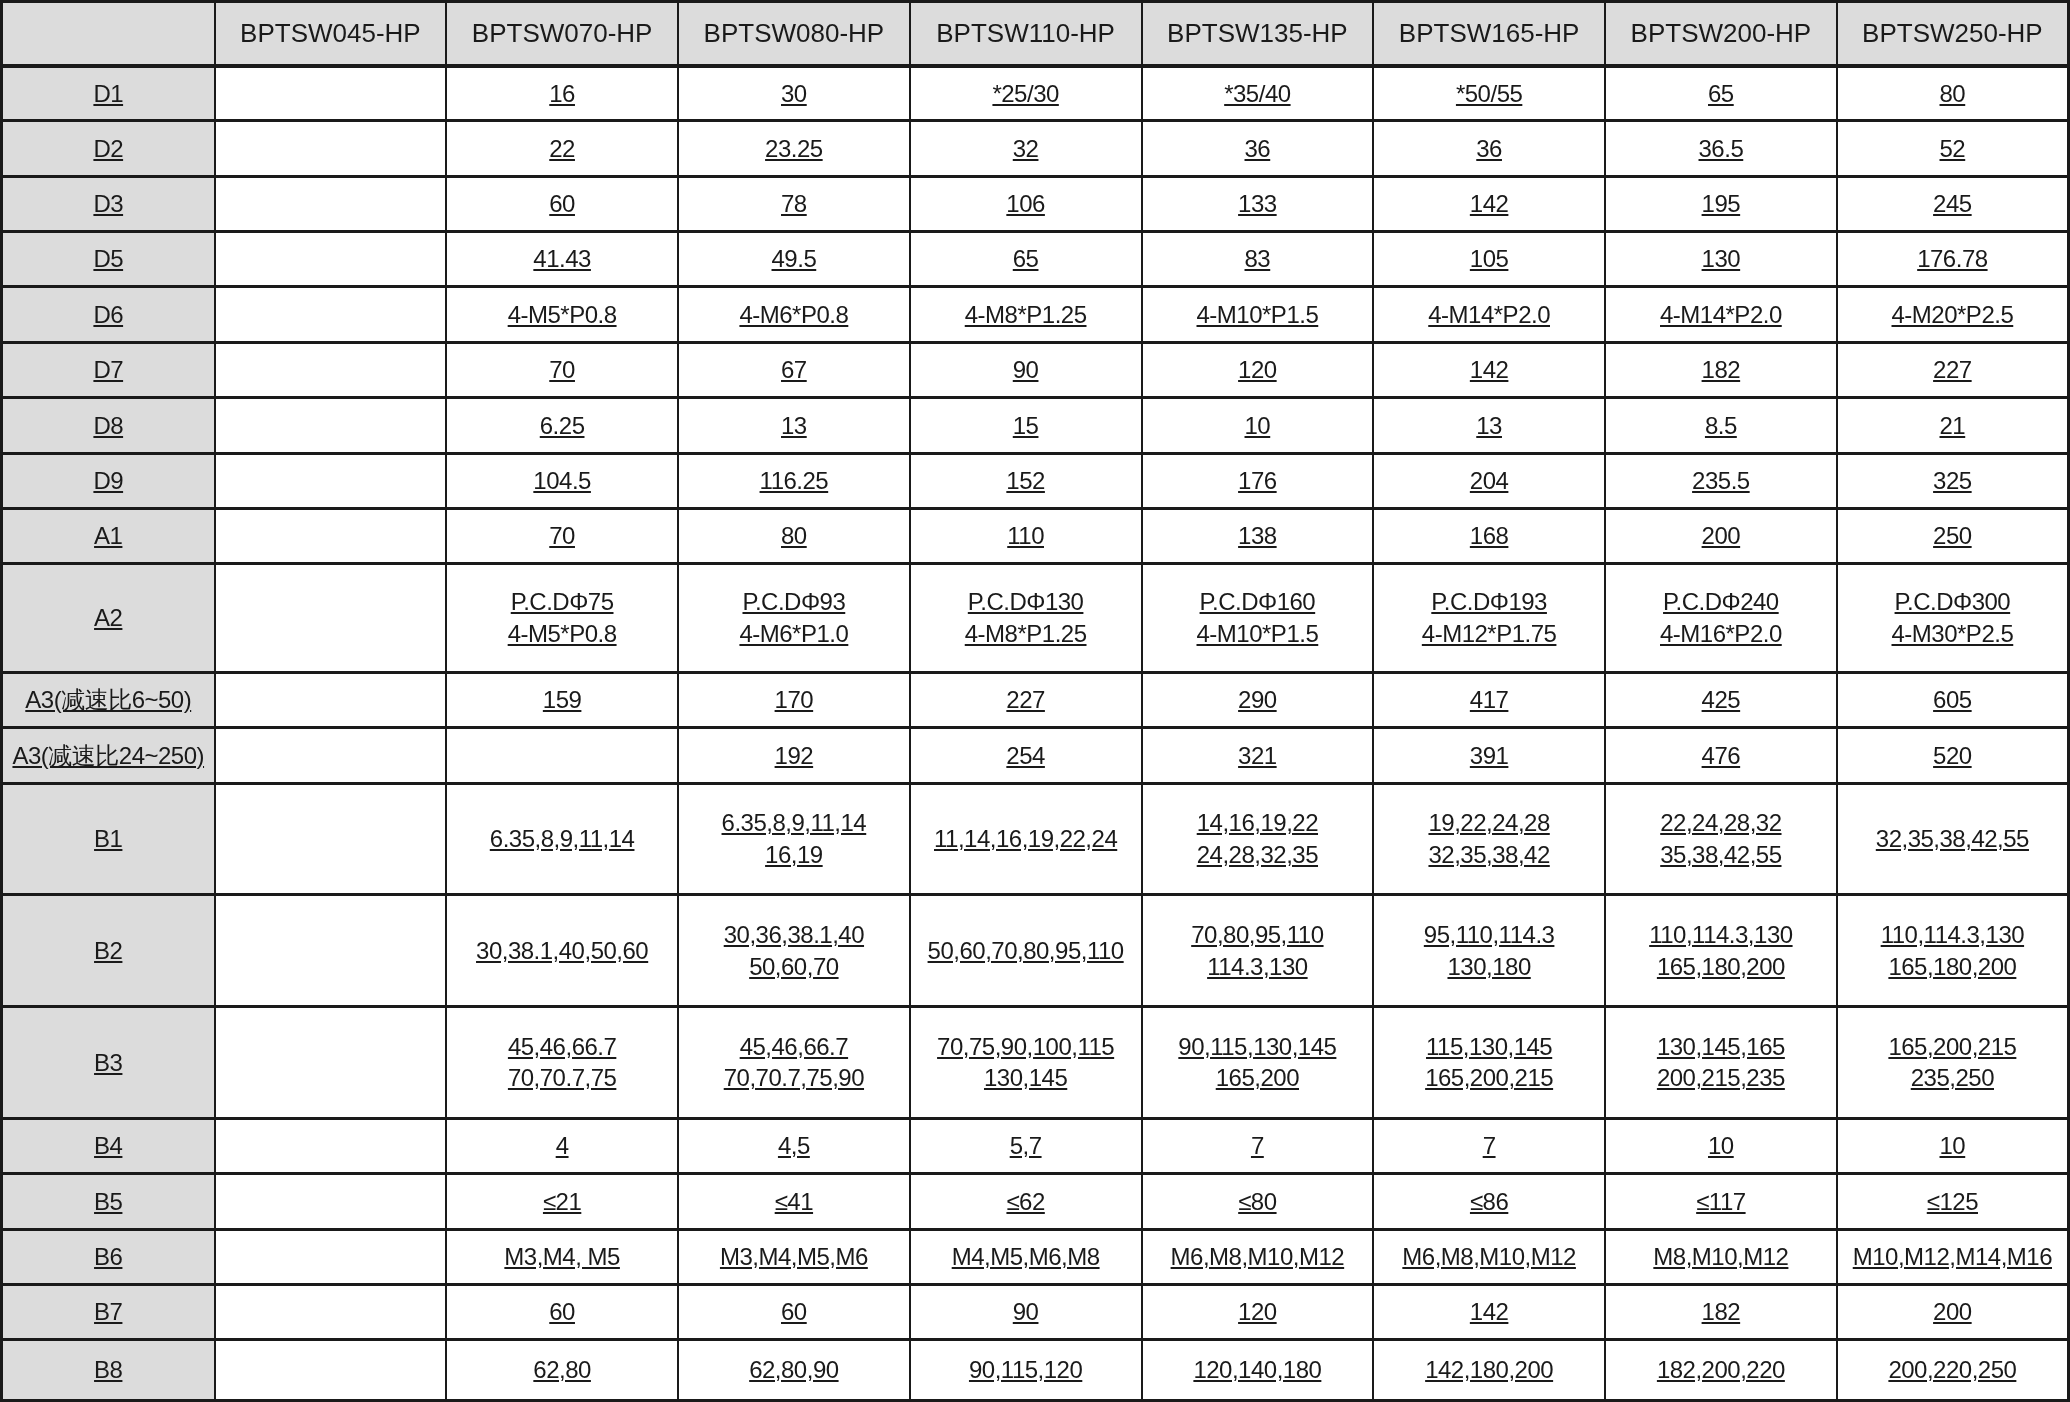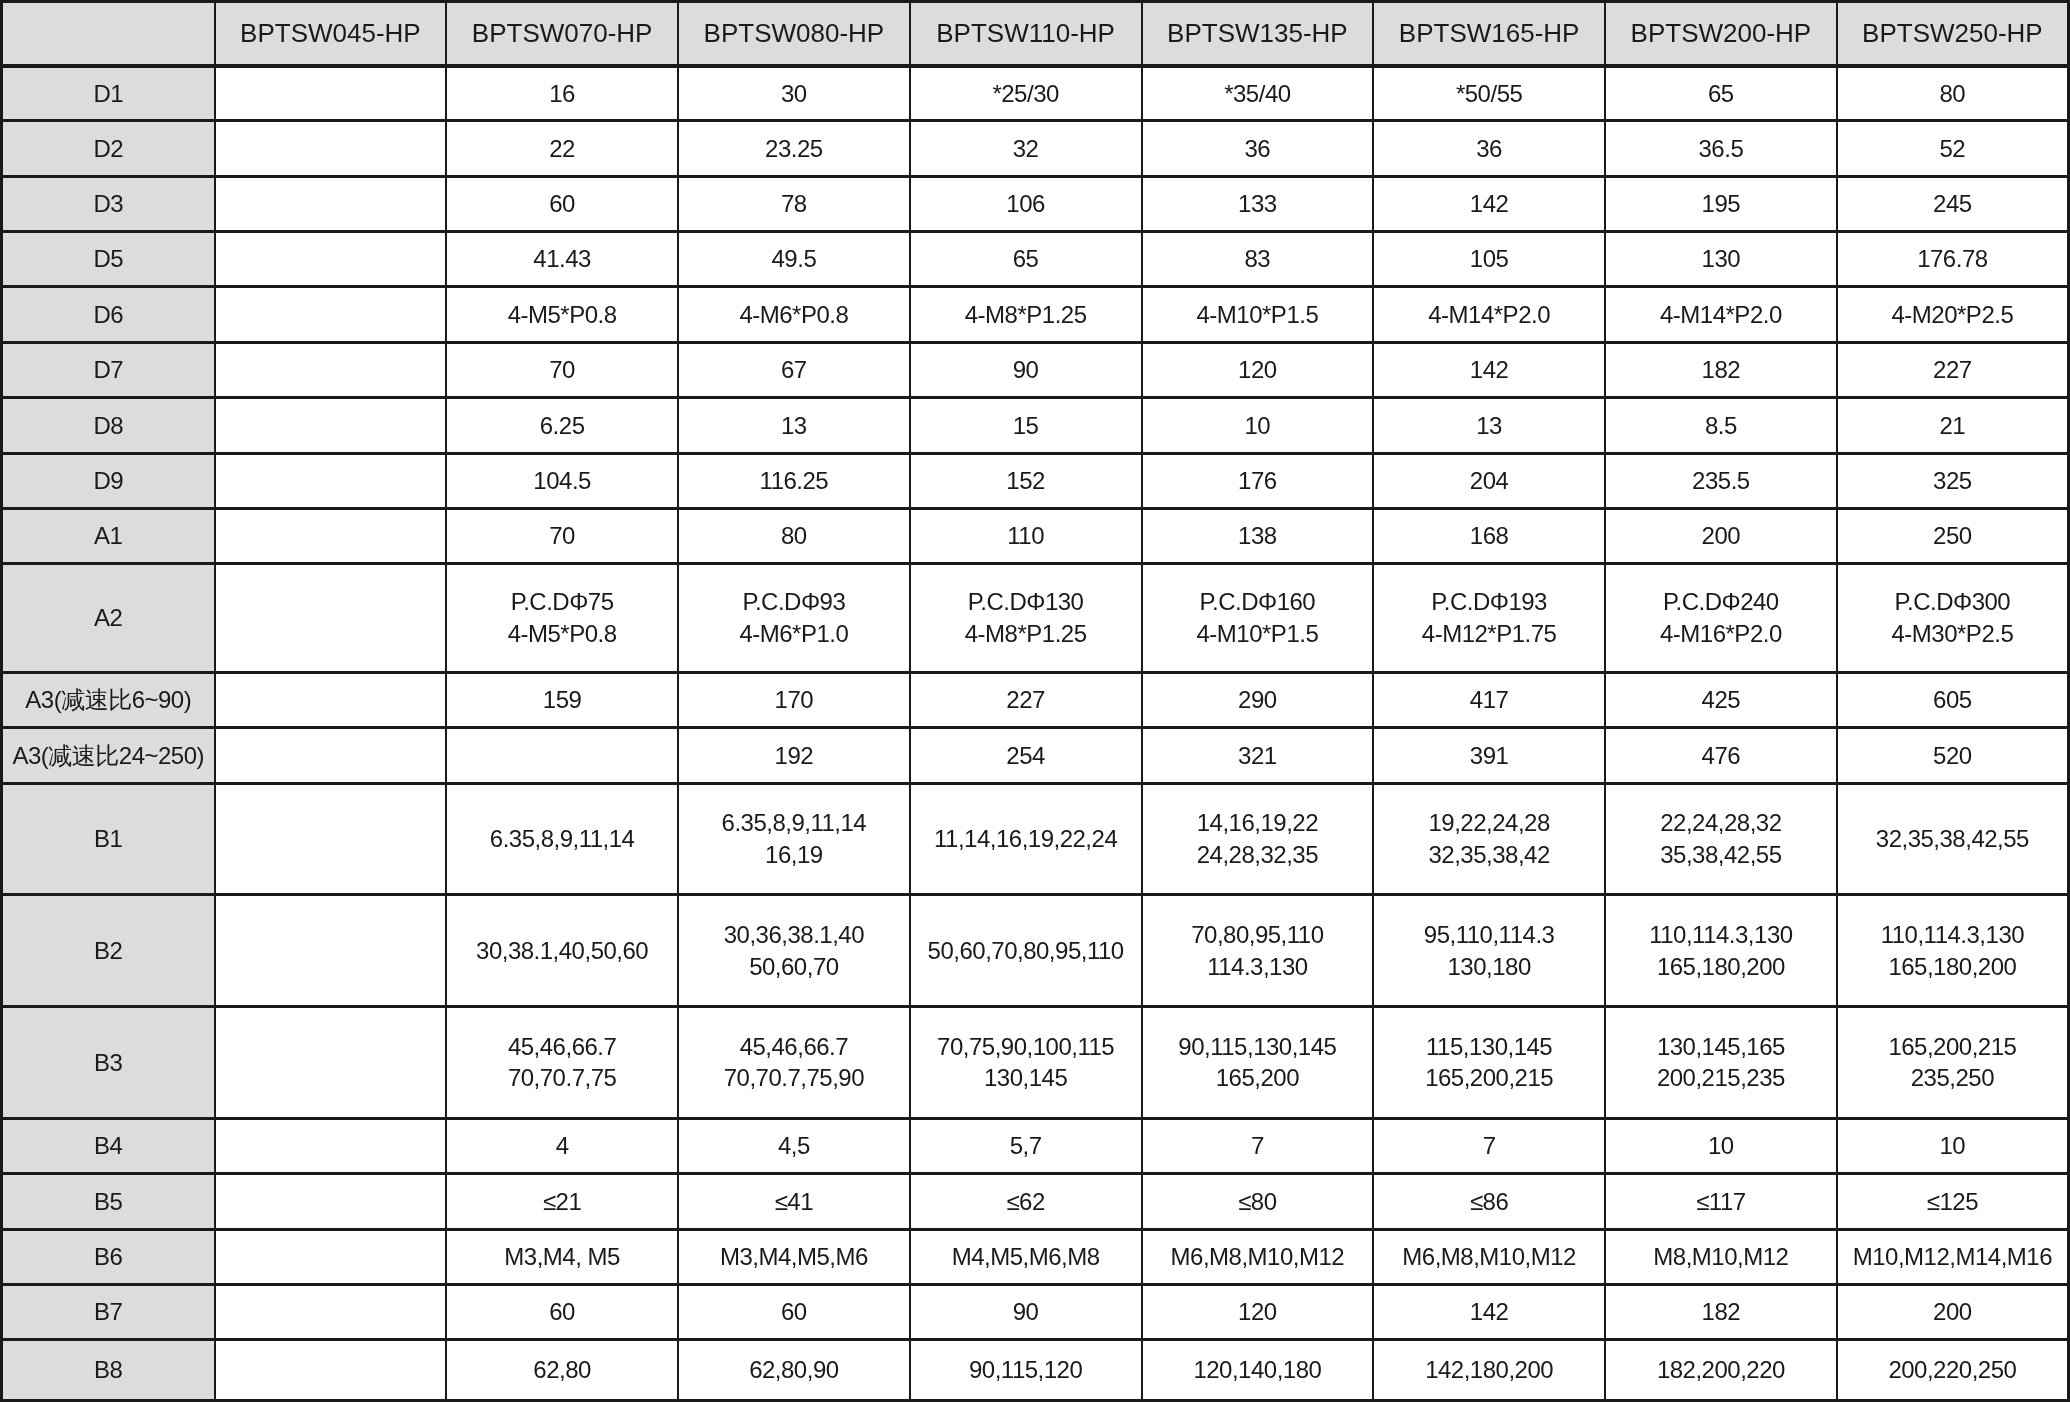--- a/index.html
+++ b/index.html
@@ -36,21 +36,21 @@
     font-weight:normal;
     font-size:26px;
     border-bottom:4px solid var(--border);
     letter-spacing:0;
   }
   table.spec tbody th.rowlabel{
     background:var(--header-bg);
     font-size:24px;
   }
   thead tr{height:64px;}
-  tbody tr{height:53px;}
+  tbody tr{height:53px;text-decoration:underline;}
   tr.r-a2{height:104px;}
   tr.r-big{height:107px;}
   tr.r-last{height:58px;}
 </style>
 </head>
 <body>
 
 <div class="page">
   <table class="spec">
     <colgroup>
@@ -189,21 +189,21 @@
           <td>P.C.DΦ160
 4-M10*P1.5</td>
           <td>P.C.DΦ193
 4-M12*P1.75</td>
           <td>P.C.DΦ240
 4-M16*P2.0</td>
           <td>P.C.DΦ300
 4-M30*P2.5</td>
         </tr>
         <tr>
-          <th class="rowlabel">A3(减速比6~90)</th>
+          <th class="rowlabel">A3(减速比6~50)</th>
           <td></td>
           <td>159</td>
           <td>170</td>
           <td>227</td>
           <td>290</td>
           <td>417</td>
           <td>425</td>
           <td>605</td>
         </tr>
         <tr>

